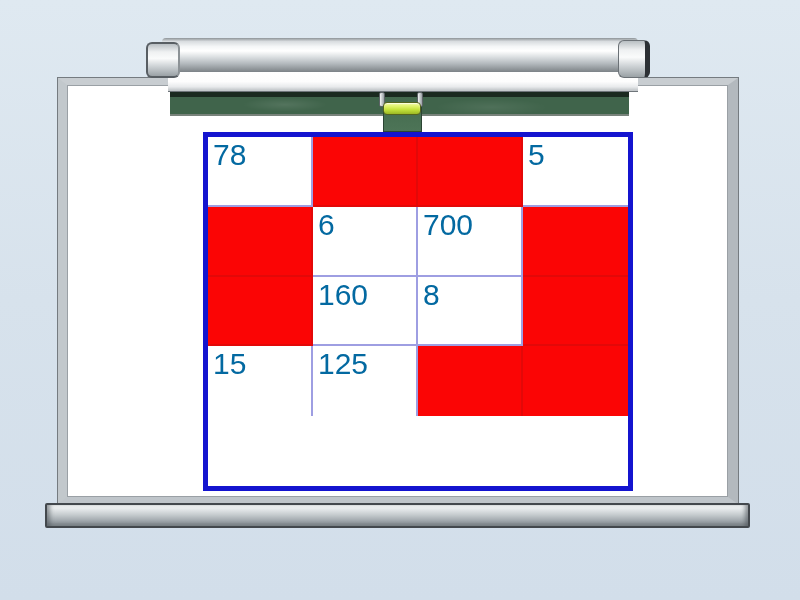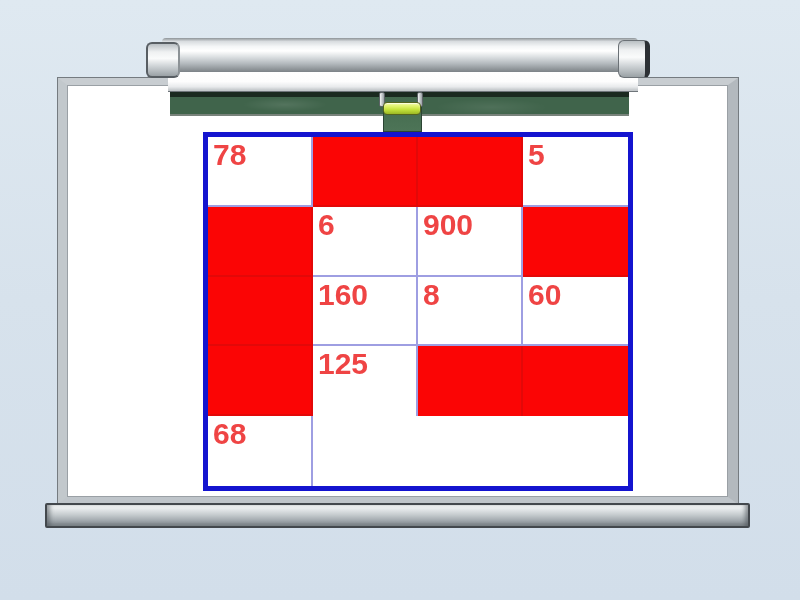--- a/index.html
+++ b/index.html
@@ -69,52 +69,51 @@
   .cap.r{left:618px;top:40px;width:32px;height:38px;border:1px solid #6b7176;border-right:5px solid #2c3034;}
 
   
   .grid{
     left:203px;top:132px;width:430px;height:359px;background:#ffffff;
     border:5px solid #1414cf;
     display:grid;grid-template-columns:repeat(4,1fr);grid-template-rows:repeat(5,1fr);
   }
   .cell{
     position:relative;border-right:2px solid #9e9ee2;border-bottom:2px solid #9e9ee2;
-    padding:1px 8px 0 5px;font-weight:bold;font-size:30px;line-height:1.1;color:#ef4444;
+    padding:1px 8px 0 5px;font-weight:normal;font-size:30px;line-height:1.1;color:#0369a1;
     overflow:hidden;background:#ffffff;
   }
   .cell:nth-child(4n){border-right:none;}
   .cell:nth-last-child(-n+4){border-bottom:none;}
   .cell[data-state="red"]{background:#fb0505;border-right-color:#e30808;border-bottom-color:#e30808;}
 </style>
 </head>
 <body>
 
 <div class="stage">
 
   <div class="board"></div>
 
   <div class="grid">
     <div class="cell" data-state="white">78</div>
     <div class="cell" data-state="red"></div>
     <div class="cell" data-state="red"></div>
     <div class="cell" data-state="white">5</div>
     <div class="cell" data-state="red"></div>
     <div class="cell" data-state="white">6</div>
-    <div class="cell" data-state="white">900</div>
+    <div class="cell" data-state="white">700</div>
     <div class="cell" data-state="red"></div>
     <div class="cell" data-state="red"></div>
     <div class="cell" data-state="white">160</div>
     <div class="cell" data-state="white">8</div>
-    <div class="cell" data-state="white">60</div>
     <div class="cell" data-state="red"></div>
+    <div class="cell" data-state="white">15</div>
     <div class="cell" data-state="white">125</div>
     <div class="cell" data-state="red"></div>
     <div class="cell" data-state="red"></div>
-    <div class="cell" data-state="white">68</div>
   </div>
 
   <div class="tray"></div>
 
   <div class="band"></div>
   <div class="chalk"></div>
   <div class="tab"></div>
   <div class="bracket l"></div>
   <div class="bracket r"></div>
   <div class="grip"></div>

